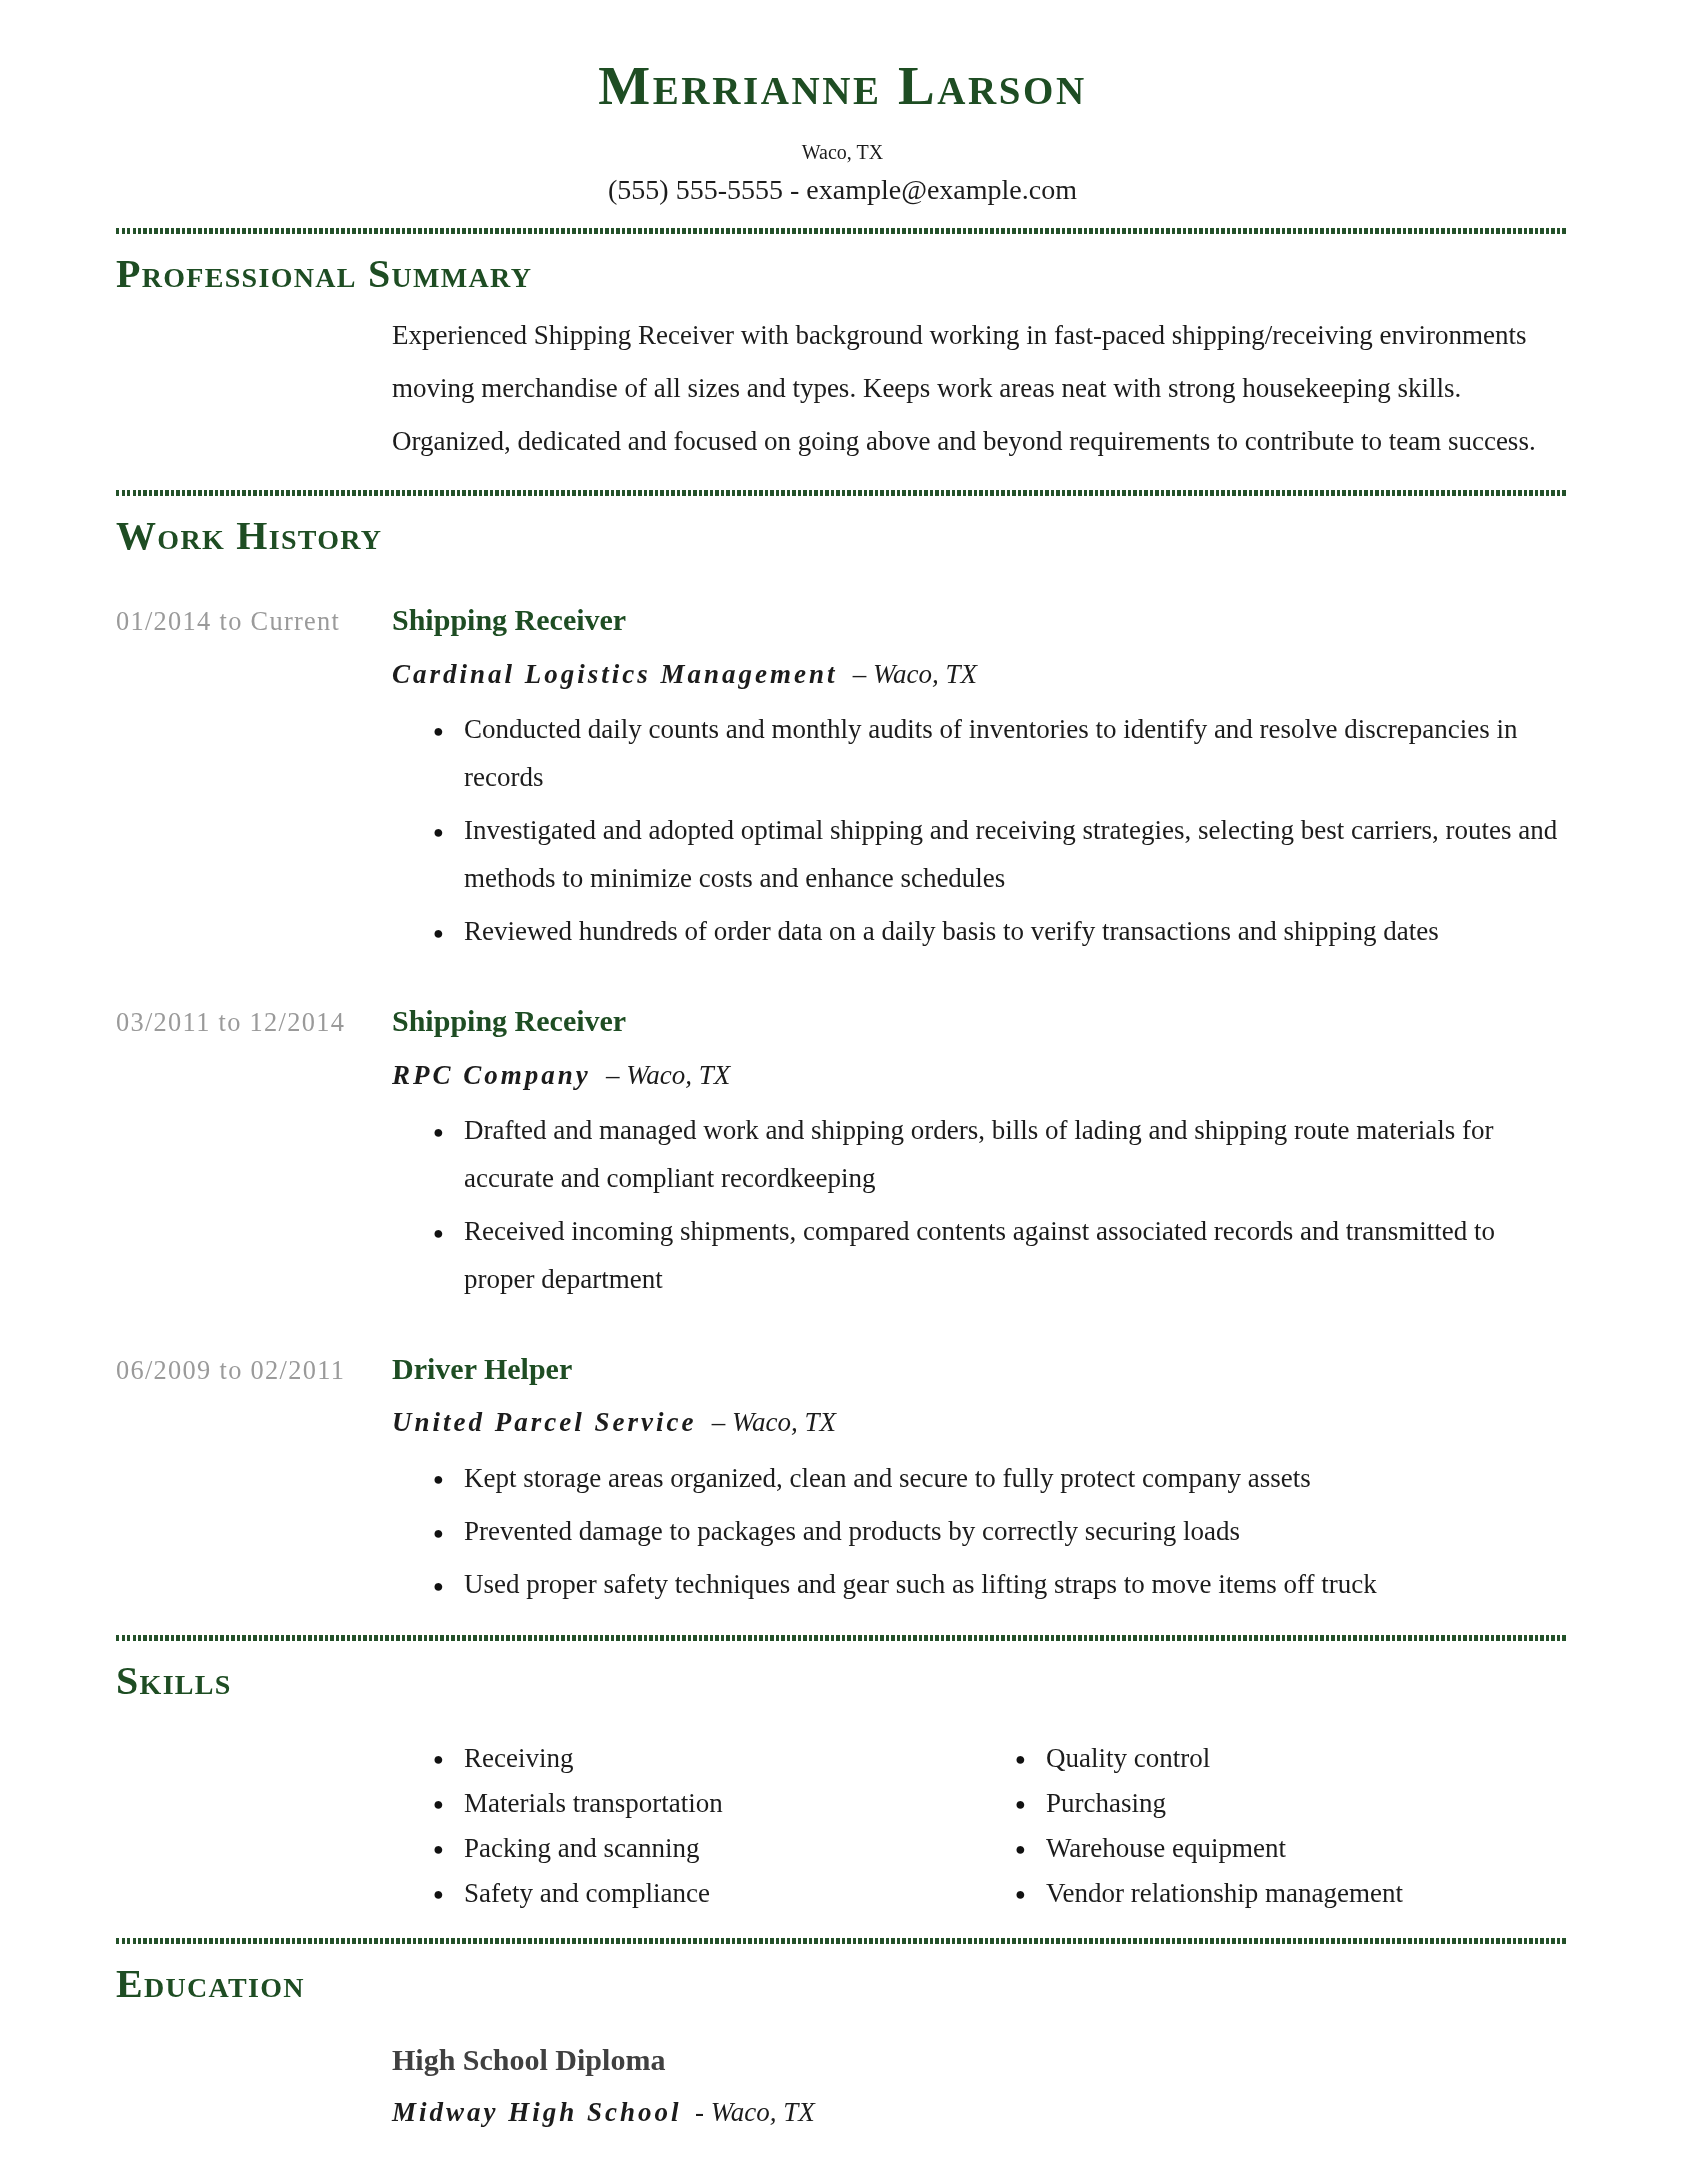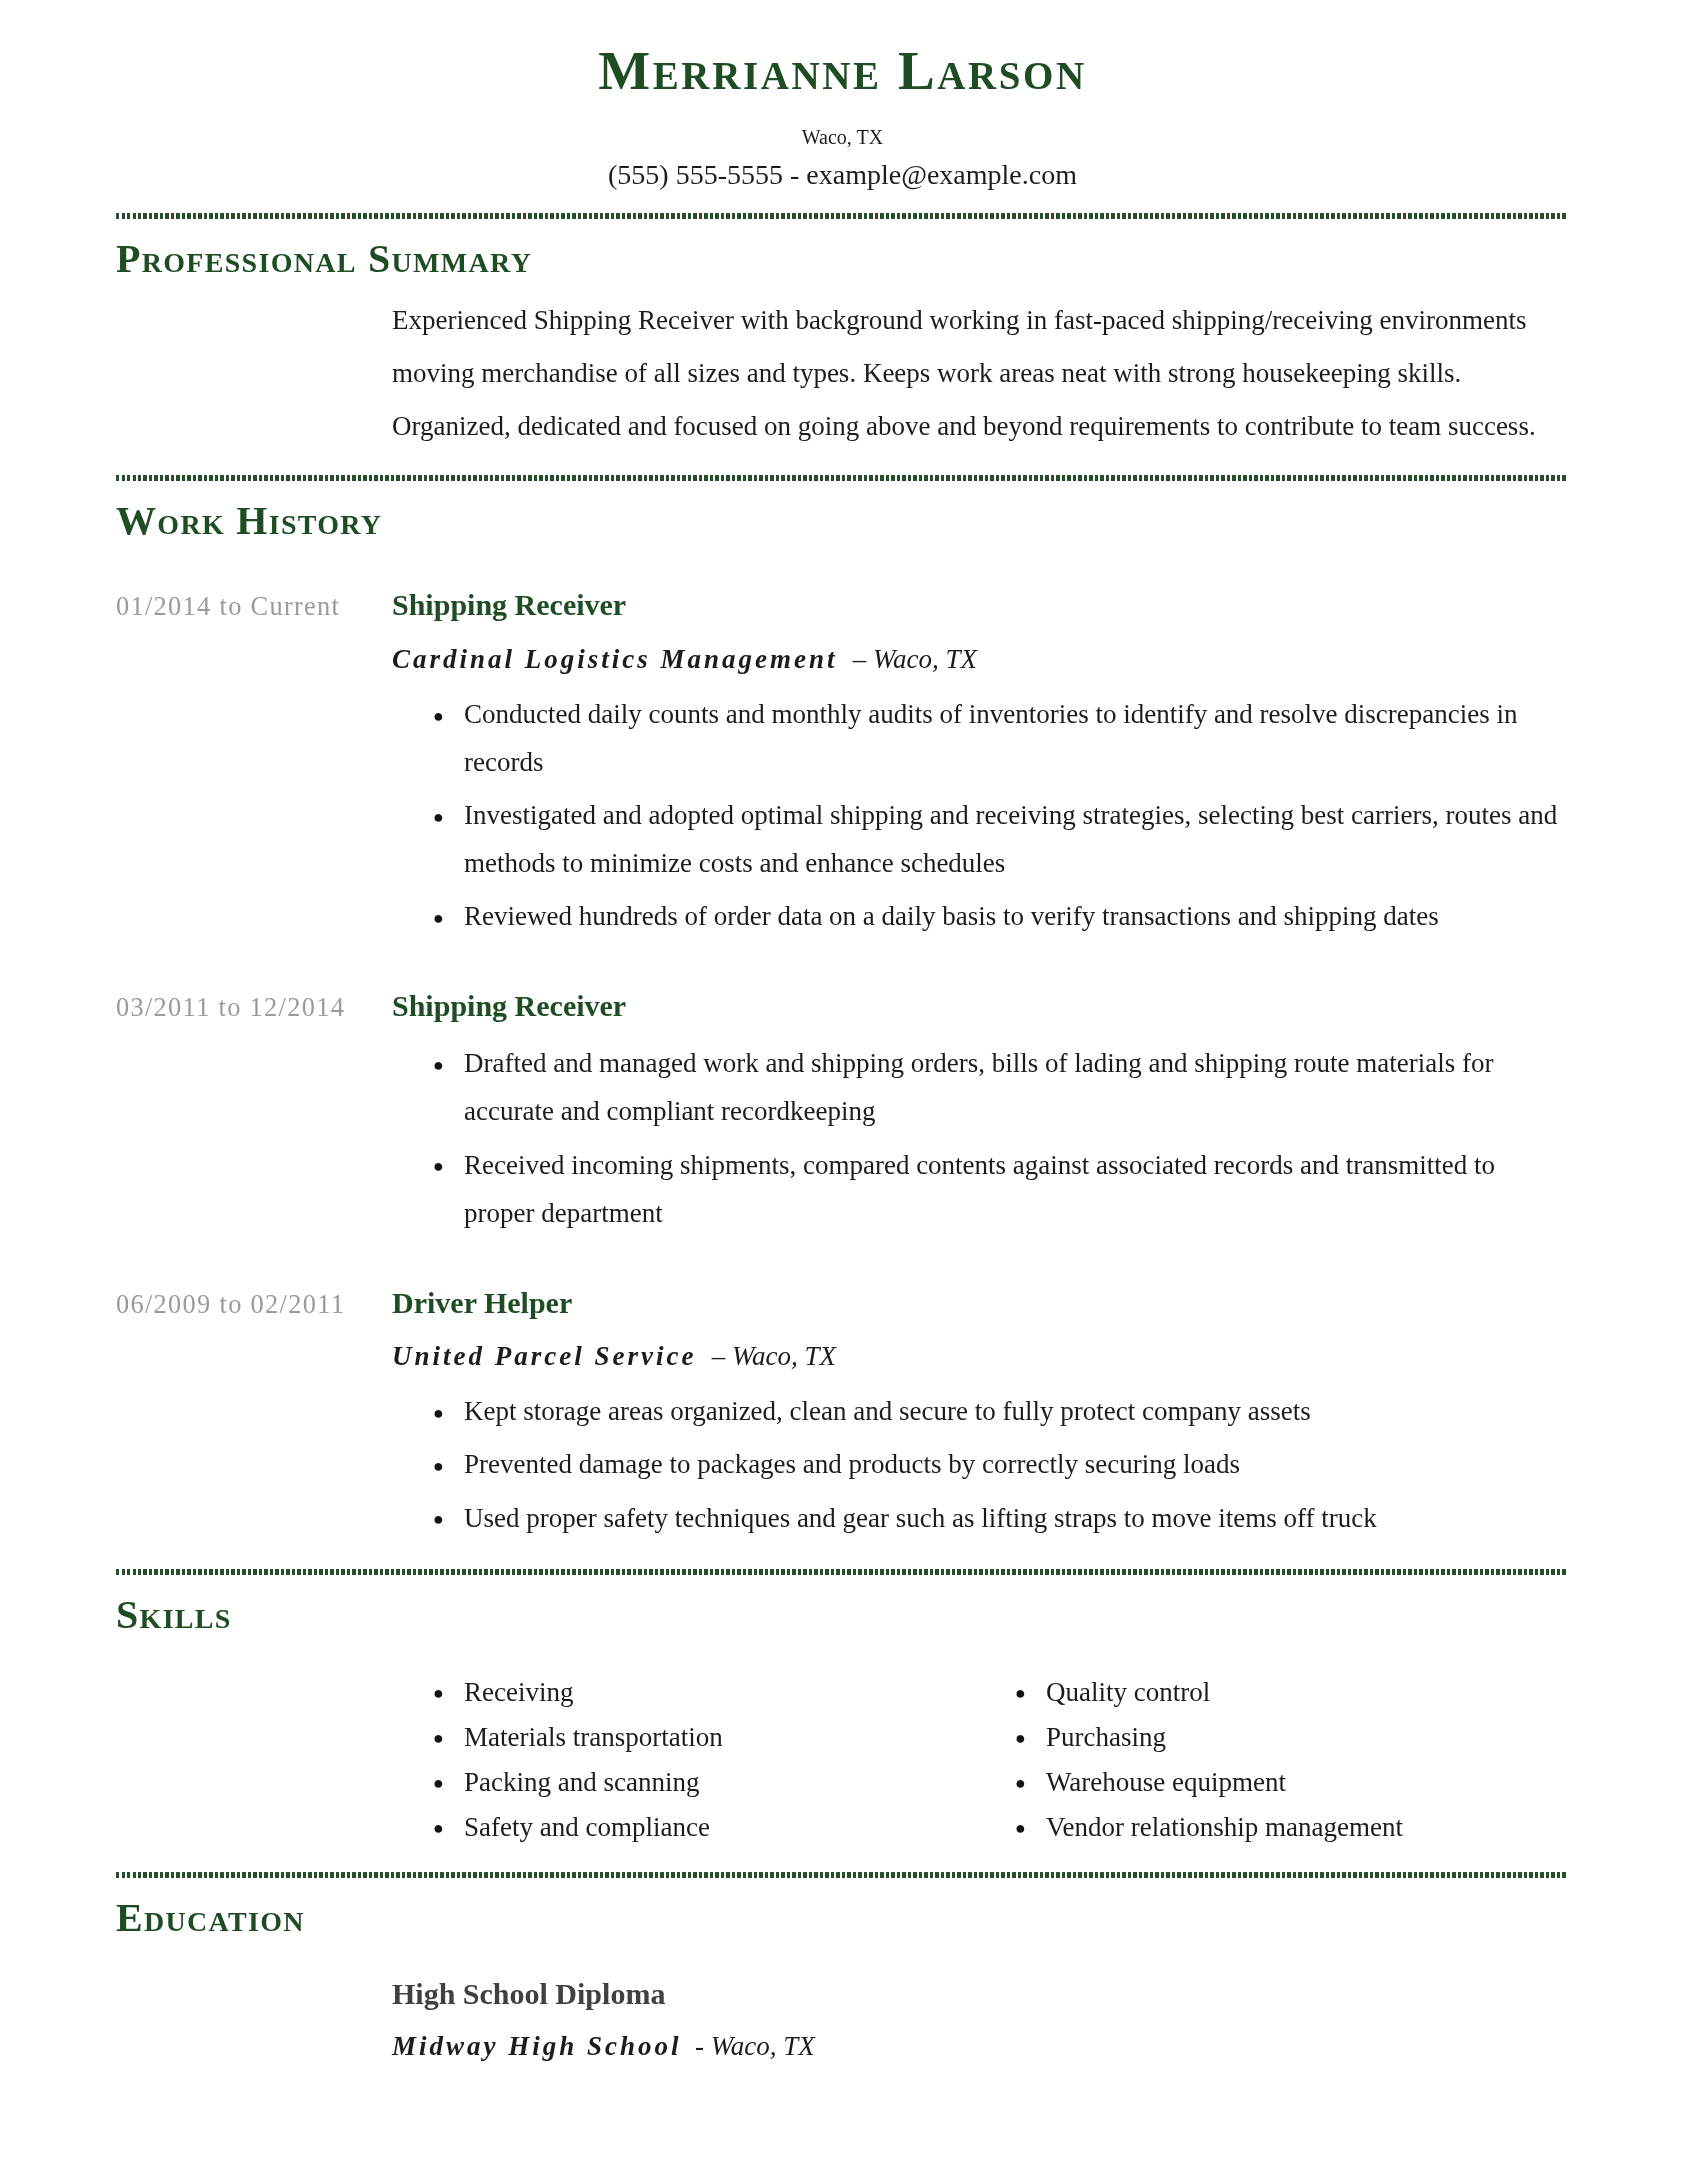--- a/index.html
+++ b/index.html
@@ -6,21 +6,21 @@
   .page {
     position:relative;
     width:1685px; height:2181px;
     background:#ffffff;
     font-family:"Liberation Serif","DejaVu Serif",serif;
     color:#1c1c1c;
     overflow:hidden;
   }
 
   
-  .hdr { text-align:center; padding-top:38px; }
+  .hdr { text-align:center; padding-top:53px; }
   .name {
     font-size:55px; font-weight:700;
     font-variant:small-caps; letter-spacing:2.6px;
     color:#1e4d23; line-height:1.2;
   }
   .hdr-loc { margin-top:22px; font-size:20px; }
   .hdr-contact { margin-top:10.2px; font-size:28px; }
 
   
   .divider {
@@ -120,20 +120,24 @@
         <li>Investigated and adopted optimal shipping and receiving strategies, selecting best carriers, routes and methods to minimize costs and enhance schedules</li>
         <li>Reviewed hundreds of order data on a daily basis to verify transactions and shipping dates</li>
       </ul>
     </div>
   </div>
 
   <div class="job">
     <div class="job-dates">03/2011 to 12/2014</div>
     <div class="job-body">
       <div class="job-title">Shipping Receiver</div>
+      <div class="job-co">
+        <span class="co-name">RPC Company</span>
+        <span class="co-loc">– Waco, TX</span>
+      </div>
       <ul class="bullets">
         <li>Drafted and managed work and shipping orders, bills of lading and shipping route materials for accurate and compliant recordkeeping</li>
         <li>Received incoming shipments, compared contents against associated records and transmitted to proper department</li>
       </ul>
     </div>
   </div>
 
   <div class="job">
     <div class="job-dates">06/2009 to 02/2011</div>
     <div class="job-body">

